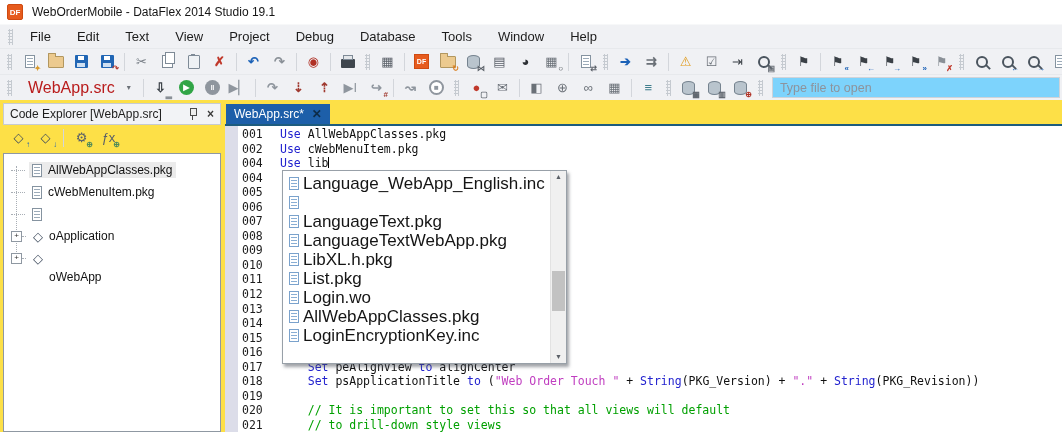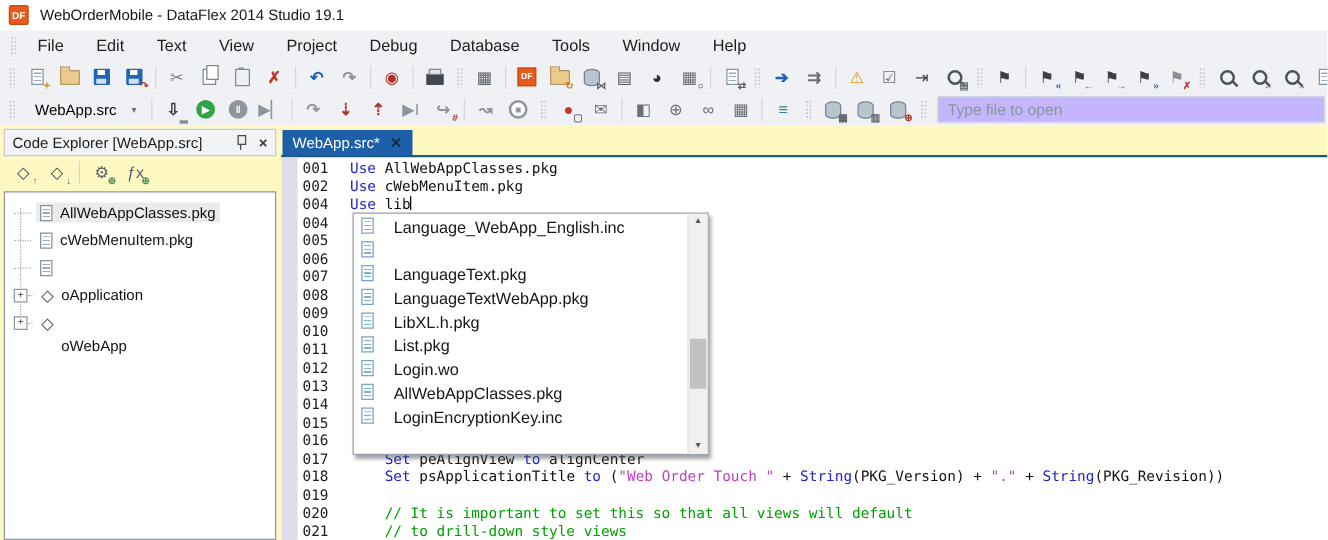--- a/index.html
+++ b/index.html
@@ -24,23 +24,23 @@
   .tbi{width:25px;height:22px;display:flex;align-items:center;justify-content:center;
        position:relative;flex:none}
   .tbi .g{font-size:13px;line-height:1}
   .tbi .g.b{font-weight:bold}
   .bdg{position:absolute;right:1px;bottom:0;font-size:8px;font-weight:bold;line-height:8px}
   .sep{width:1px;height:18px;background:#d3d6db;margin:0 3px;flex:none}
   .grip{width:5px;height:16px;margin:0 4px;flex:none;
         background-image:radial-gradient(#c5cad0 1px,transparent 1.1px);background-size:3px 3px}
 
   .file-selector{display:flex;align-items:center;height:21px;padding:0 6px 0 9px;margin:0 2px;gap:12px}
-  .file-selector .lbl{font-size:12px;color:#000000}
+  .file-selector .lbl{font-size:16px;color:#b91c1c}
   .file-selector .caret{font-size:8px;color:#6b7178}
-  .open-file-input{flex:1;height:19px;margin:0 2px 0 4px;border:1px solid #cfd3d9;background:#c4b5fd;
+  .open-file-input{flex:1;height:19px;margin:0 2px 0 4px;border:1px solid #cfd3d9;background:#7dd3fc;
         font-family:"Liberation Sans",sans-serif;font-size:12.5px;padding:0 0 0 7px;color:#333;outline:none}
   .open-file-input::placeholder{color:#8d939c}
 
   
   .s-doc,.s-docblue{width:10px;height:13px;background:#fff;border:1px solid #8593a0;position:relative;flex:none;box-sizing:border-box}
   .s-doc::after,.s-docblue::after{content:'';position:absolute;left:1px;right:1px;top:2px;height:8px;
        background:repeating-linear-gradient(to bottom,#9cabb9 0 1px,transparent 1px 3px)}
   .s-docblue{border-color:#7aa2cc}.s-docblue::after{background:repeating-linear-gradient(to bottom,#89aed4 0 1px,transparent 1px 3px)}
   .s-folder{width:14px;height:10px;background:#ecca8f;border:1px solid #b2975f;position:relative;border-radius:1px;flex:none}
   .s-folder::before{content:'';position:absolute;left:-1px;top:-4px;width:6px;height:3px;background:#ecca8f;
@@ -56,21 +56,21 @@
   .s-printer::before{content:'';position:absolute;left:2px;top:-4px;width:8px;height:3px;background:#e4e7ea;border:1px solid #7e8a96}
   .s-mag{width:8px;height:8px;border:2px solid #4a545e;border-radius:50%;position:relative;flex:none;box-sizing:content-box}
   .s-mag::after{content:'';position:absolute;width:6px;height:2px;background:#4a545e;transform:rotate(45deg);right:-5px;bottom:-2px}
   .s-db{width:11px;height:12px;background:#b9c4cd;border:1px solid #76838f;border-radius:50% 50% 50% 50%/25% 25% 25% 25%;flex:none}
   .s-df{width:15px;height:15px;background:#e65b1d;border:1px solid #cf4a10;color:#fff;font-size:7px;font-weight:bold;
         display:flex;align-items:center;justify-content:center;box-sizing:border-box;flex:none}
   .s-circletext{width:15px;height:15px;border-radius:50%;display:flex;align-items:center;justify-content:center;
         font-size:8px;font-weight:bold;flex:none;box-sizing:border-box}
 
   
-  .main{position:absolute;top:100px;left:0;right:0;bottom:0;background:#fef9c3}
+  .main{position:absolute;top:100px;left:0;right:0;bottom:0;background:#fde047}
 
   
   .panel{position:absolute;left:3px;top:3px;width:218px;bottom:0}
   .panel-header{height:22px;display:flex;align-items:center;font-size:12px;color:#1d1d1d;
         padding:0 6px;background:#f2f3f6;border:1px solid #c6cbd2;box-sizing:border-box}
   .panel-header .hdr-icons{margin-left:auto;display:flex;align-items:center;gap:10px}
   .pin-icon{width:9px;height:12px;position:relative;display:inline-block}
   .pin-icon::before{content:'';position:absolute;left:2px;top:0;width:5px;height:6px;border:1px solid #4a4a4a;background:#eee}
   .pin-icon::after{content:'';position:absolute;left:4px;top:8px;width:1px;height:4px;background:#4a4a4a}
   .close-glyph{font-size:12px;font-weight:bold;color:#3a3a3a;line-height:12px}
@@ -99,21 +99,21 @@
   .code-line{height:14.55px;line-height:14.55px;white-space:pre;display:flex}
   .ln{display:inline-block;width:27px;margin-left:17px;color:#1c1c1c;flex:none}
   .ct{margin-left:11px}
   .kw{color:#2323cf}.tx{color:#101010}.st{color:#c03ec0}.cm{color:#00a000}
   .cursor{display:inline-block;width:1px;height:11px;background:#000;vertical-align:-1px}
 
   
   .ac{position:absolute;left:282px;top:70px;width:285px;height:194px;background:#fff;
       border:1px solid #98a0a8;box-shadow:2px 3px 3px rgba(70,75,85,.5);display:flex;z-index:5;box-sizing:border-box}
   .ac-list{flex:1;padding-top:3px;overflow:hidden}
-  .ac-item{height:19px;display:flex;align-items:flex-start;gap:16px;padding-left:6px;font-size:13px;color:#151515}
+  .ac-item{height:19px;display:flex;align-items:center;gap:4px;padding-left:6px;font-size:17px;color:#151515}
   .ac-item.sel{background:#1e6ac1;color:#fff;outline:1px dotted #9fc3ea;outline-offset:-1px}
   .ac-scroll{width:15px;background:#f0f0f0;border-left:1px solid #e2e2e2;position:relative;flex:none;
       display:flex;flex-direction:column;justify-content:space-between;align-items:center;padding:2px 0}
   .ac-scroll .arr{font-size:7px;color:#5a5f66;line-height:8px}
   .ac-thumb{position:absolute;left:1px;right:1px;top:52%;height:21%;background:#c2c2c2}
 </style>
 </head>
 <body>
 
 <div class="titlebar">

